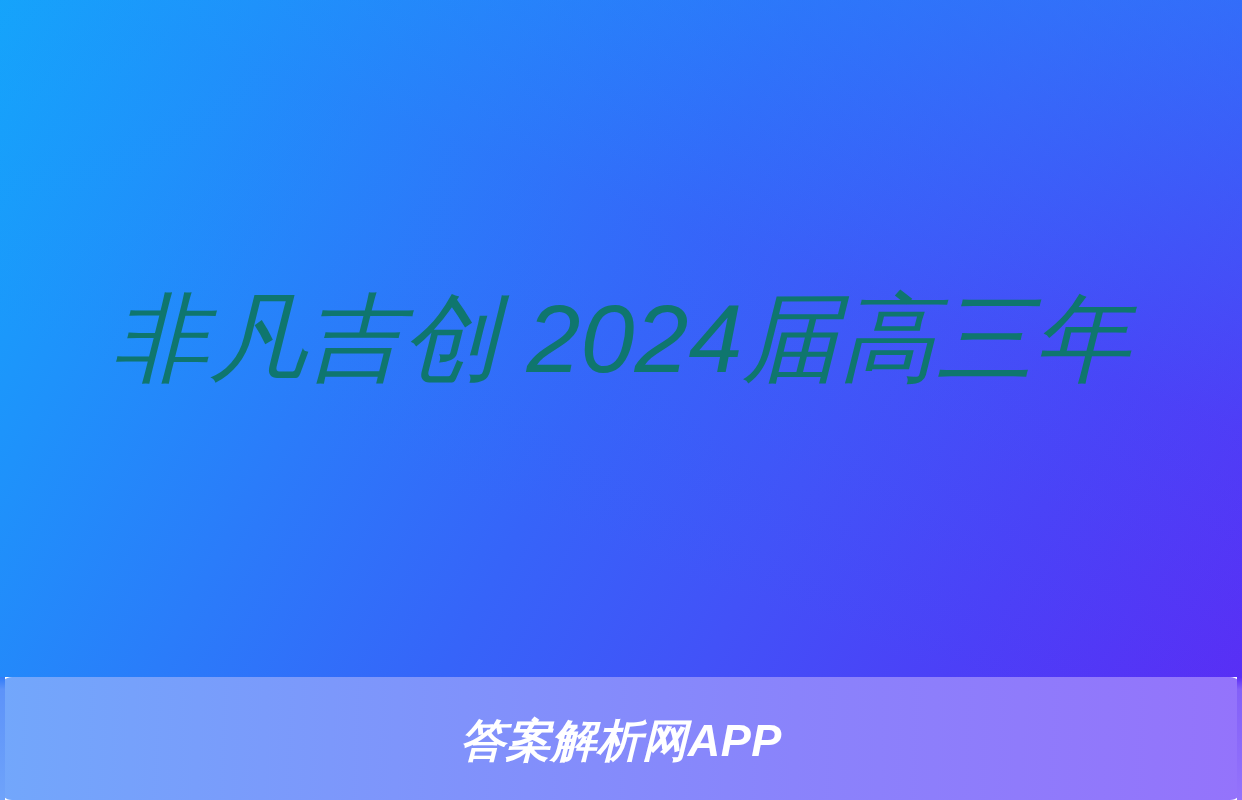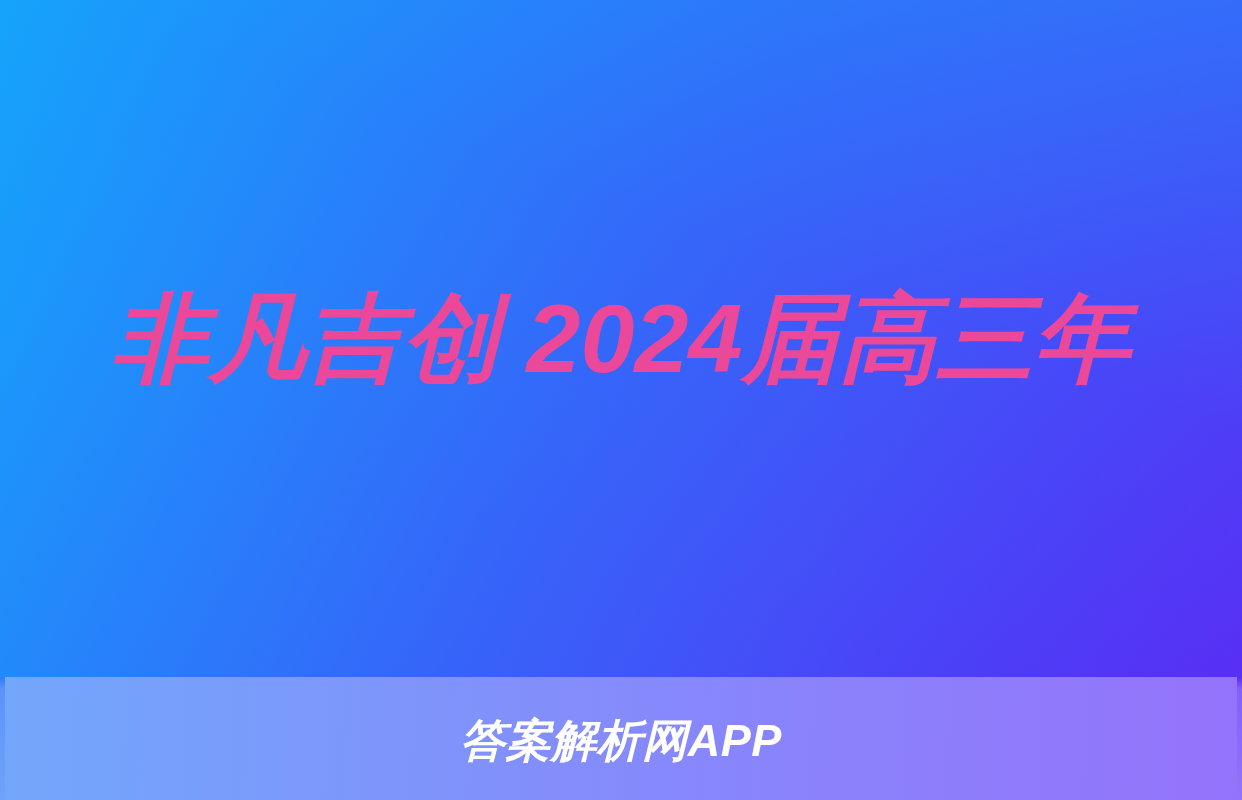--- a/index.html
+++ b/index.html
@@ -57,40 +57,41 @@
     align-items: center;
     justify-content: center;
     padding: 0 52px;
     box-sizing: border-box;
   }
 
   .title-line {
     display: block;
     width: 100%;
     text-align: center;
-    color: #ec4899;
+    color: #0f766e;
     font-size: 97px;
     line-height: 146px;
-    font-weight: 700;
+    font-weight: 400;
     font-style: italic;
     letter-spacing: 0px;
     white-space: nowrap;
   }
 
   
   .footer-band {
     position: absolute;
     left: 0;
     top: 677px;
     width: 1242px;
     height: 123px;
     background: linear-gradient(92deg, #72a7fb 0%, #7e95fb 32%, #8a83fb 64%, #9473fb 100%);
     display: flex;
     align-items: center;
     justify-content: center;
+    border-radius: 12px;
   }
   .band-edge {
     position: absolute;
     top: 0;
     width: 5px;
     height: 123px;
   }
   .band-edge.left  { left: 0;  background: linear-gradient(180deg,#2f7bf8 0%, #5d93f9 10%, #6fa3fa 100%); }
   .band-edge.right { right: 0; background: linear-gradient(180deg,#5a2cf5 0%, #8360f8 10%, #9473fb 100%); }
 

